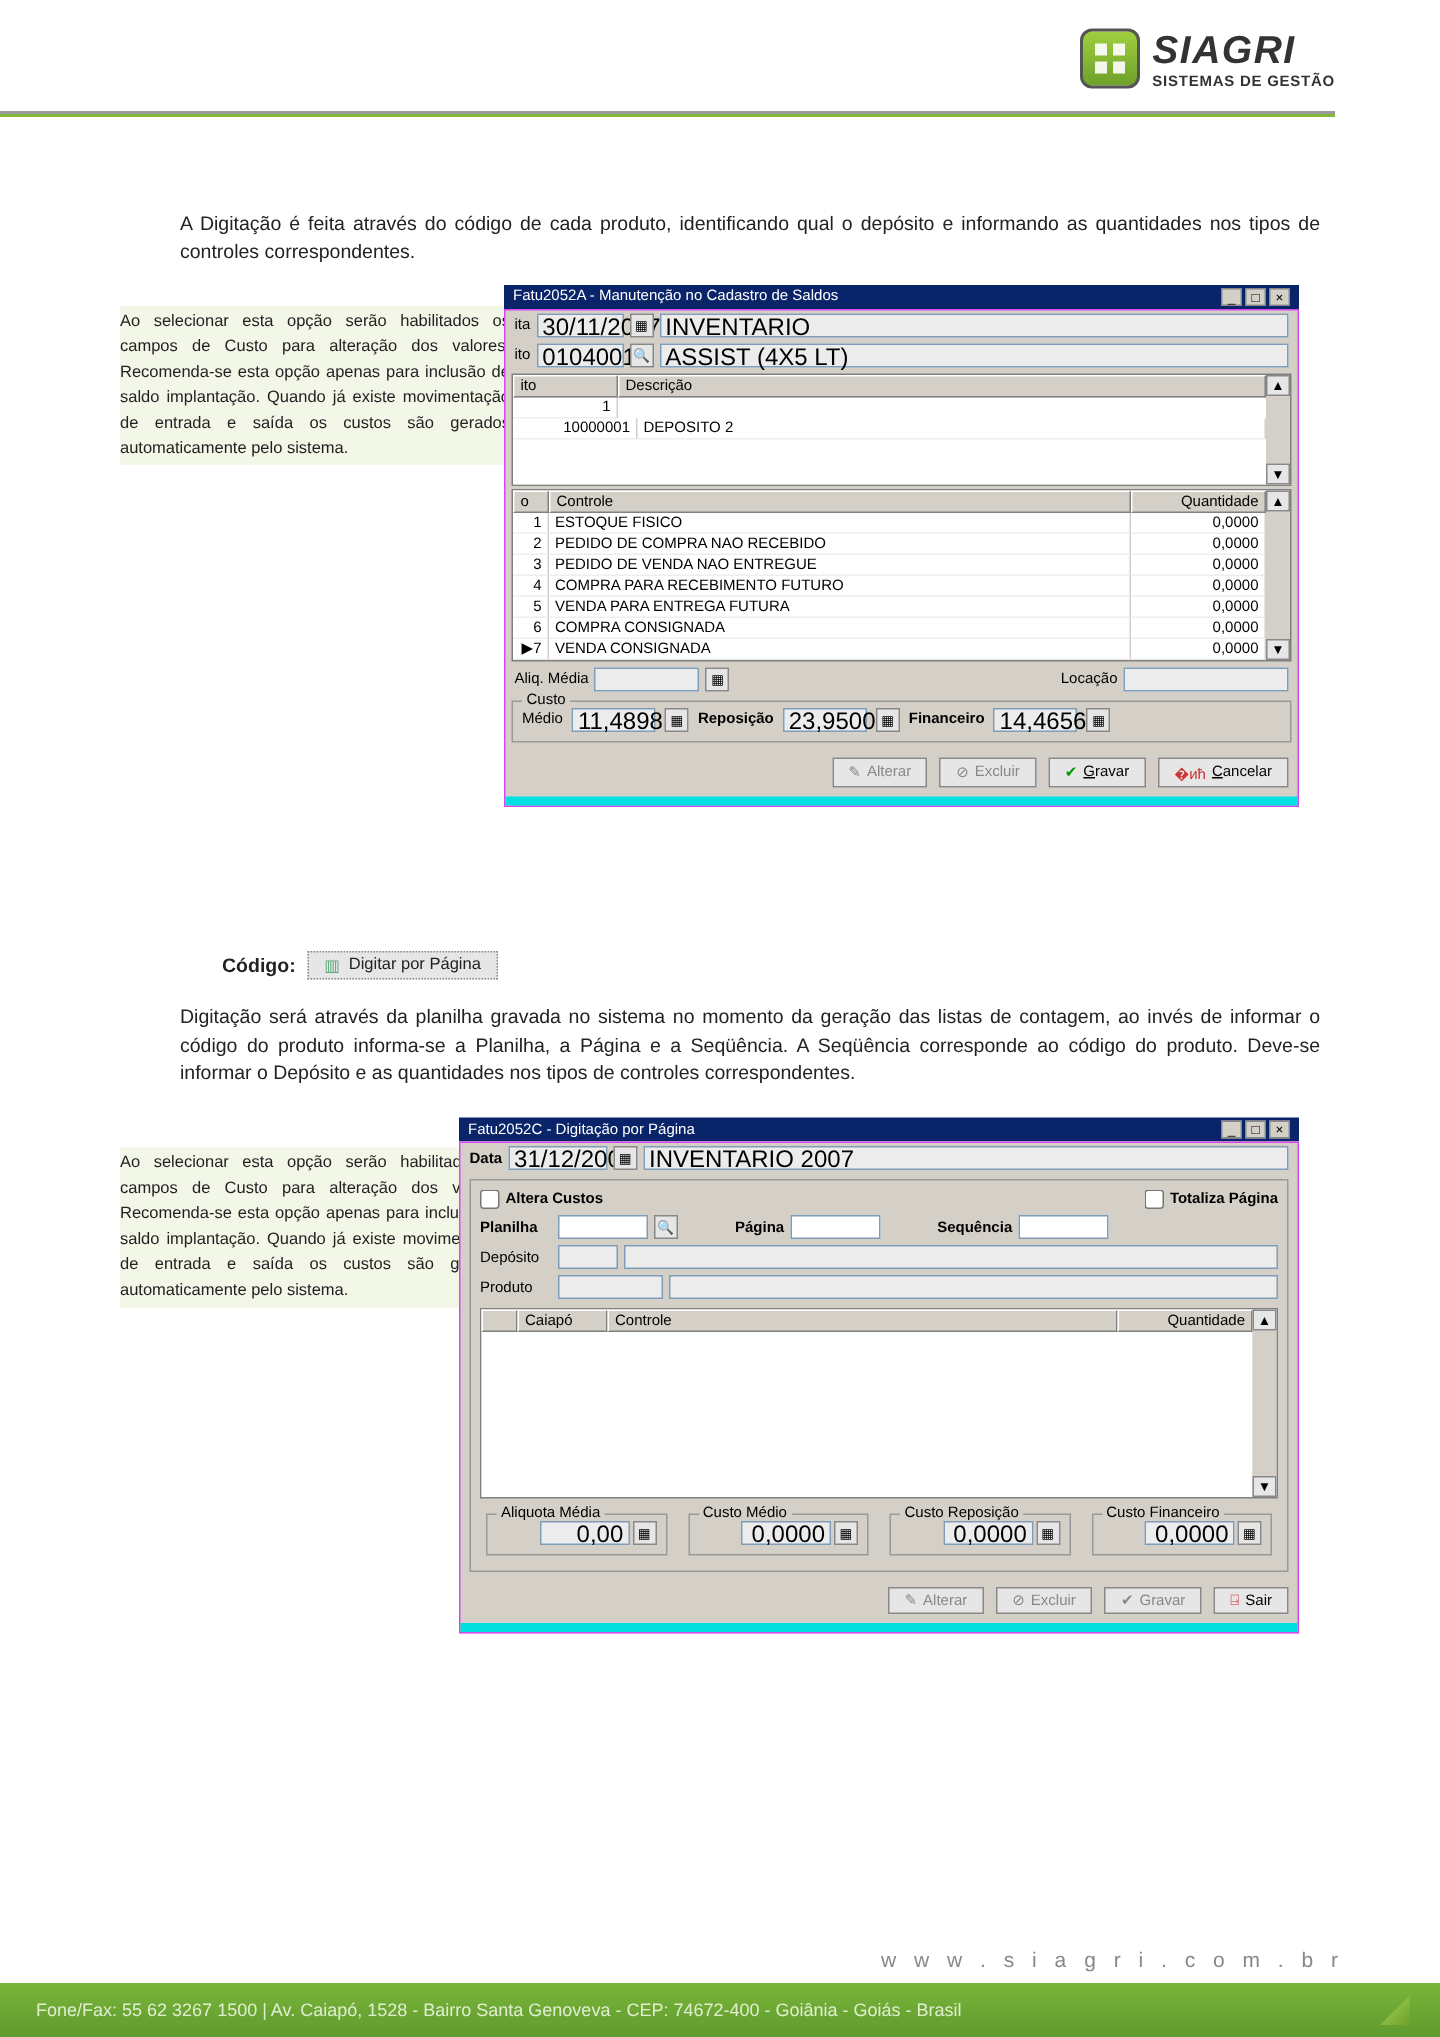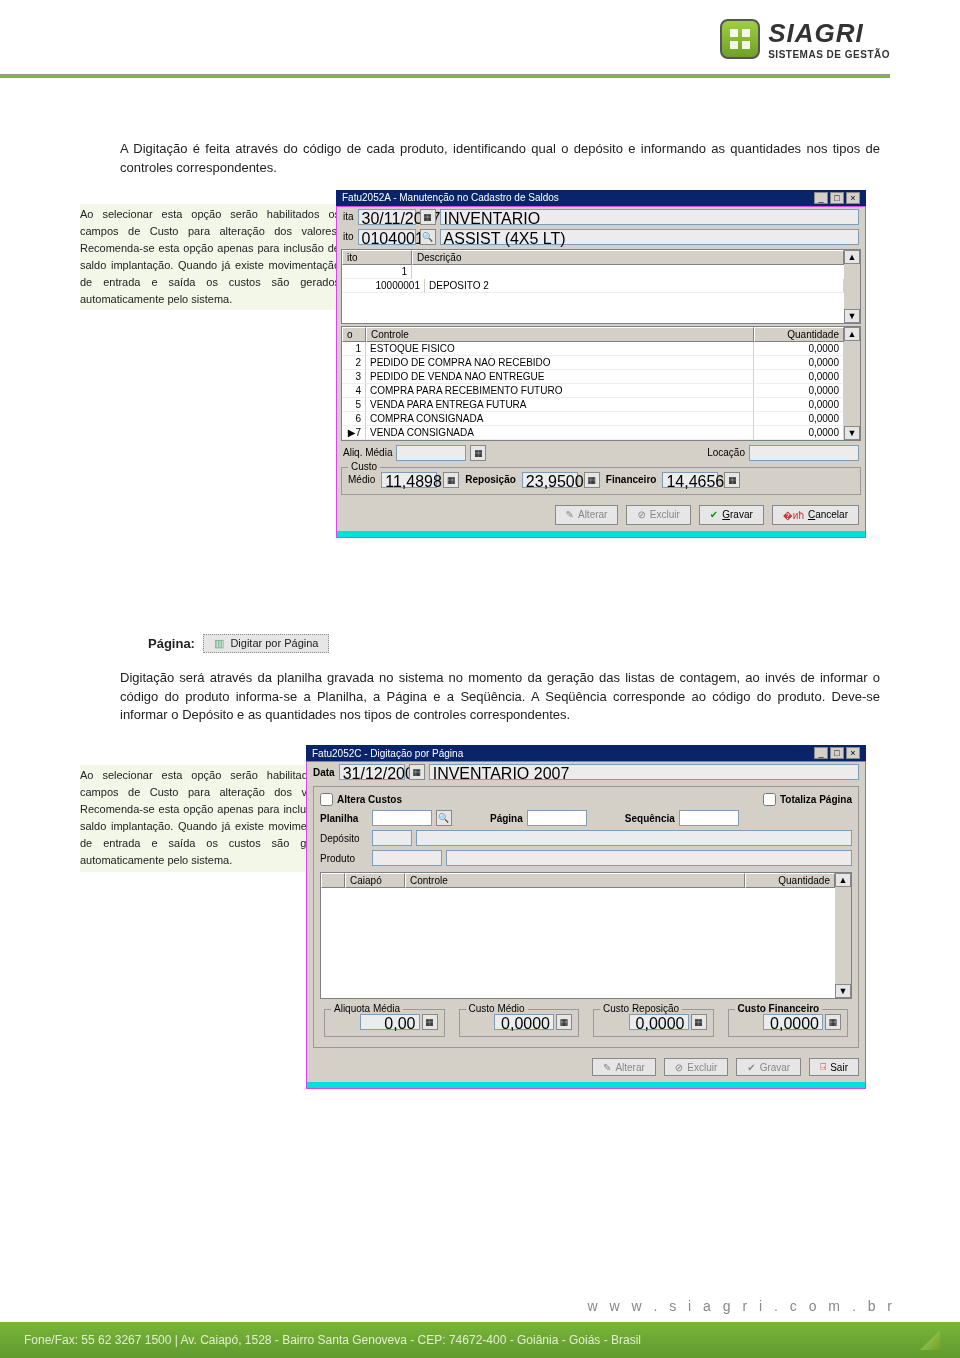--- a/index.html
+++ b/index.html
@@ -223,21 +223,21 @@
               <span style="color:#c33">�ић</span>
               <span><u>C</u><span>ancelar</span></span>
             </span>
         </div>
         <div class="cyanbar"></div>
       </div>
     </div>
   </div>
 
   <div class="botao-row">
-    <span>Página:</span>
+    <span>Código:</span>
     <span class="btn-digitar">
       <span class="ico">▥</span>
       <span>Digitar por Página</span>
     </span>
   </div>
 
   <p class="para">Digitação será através da planilha gravada no sistema no momento da geração das listas de contagem, ao invés de informar o código do produto informa-se a Planilha, a Página e a Seqüência. A Seqüência corresponde ao código do produto. Deve-se informar o Depósito e as quantidades nos tipos de controles correspondentes.</p>
 
   <div style="position:relative; height:420px;">
     <div class="note" style="position:absolute; top:20px; left:-40px;">Ao selecionar esta opção serão habilitados os campos de Custo para alteração dos valores. Recomenda-se esta opção apenas para inclusão de saldo implantação. Quando já existe movimentação de entrada e saída os custos são gerados automaticamente pelo sistema.</div>
@@ -320,21 +320,21 @@
                 </div>
             </div>
             <div class="grpbox" style="flex:1">
               <span class="cap">Custo Reposição</span>
               <div style="display:flex;justify-content:flex-end;gap:2px">
                   <span class="inp ro" style="width:60px;text-align:right">0,0000</span>
                   <span class="minibtn">▦</span>
                 </div>
             </div>
             <div class="grpbox" style="flex:1">
-              <span class="cap" style="font-weight:bold">Custo Financeiro</span>
+              <span class="cap" style="font-weight:normal">Custo Financeiro</span>
               <div style="display:flex;justify-content:flex-end;gap:2px">
                   <span class="inp ro" style="width:60px;text-align:right">0,0000</span>
                   <span class="minibtn">▦</span>
                 </div>
             </div>
           </div>
         </div>
 
         <div class="btnbar">
           <span class="tbtn dis">

